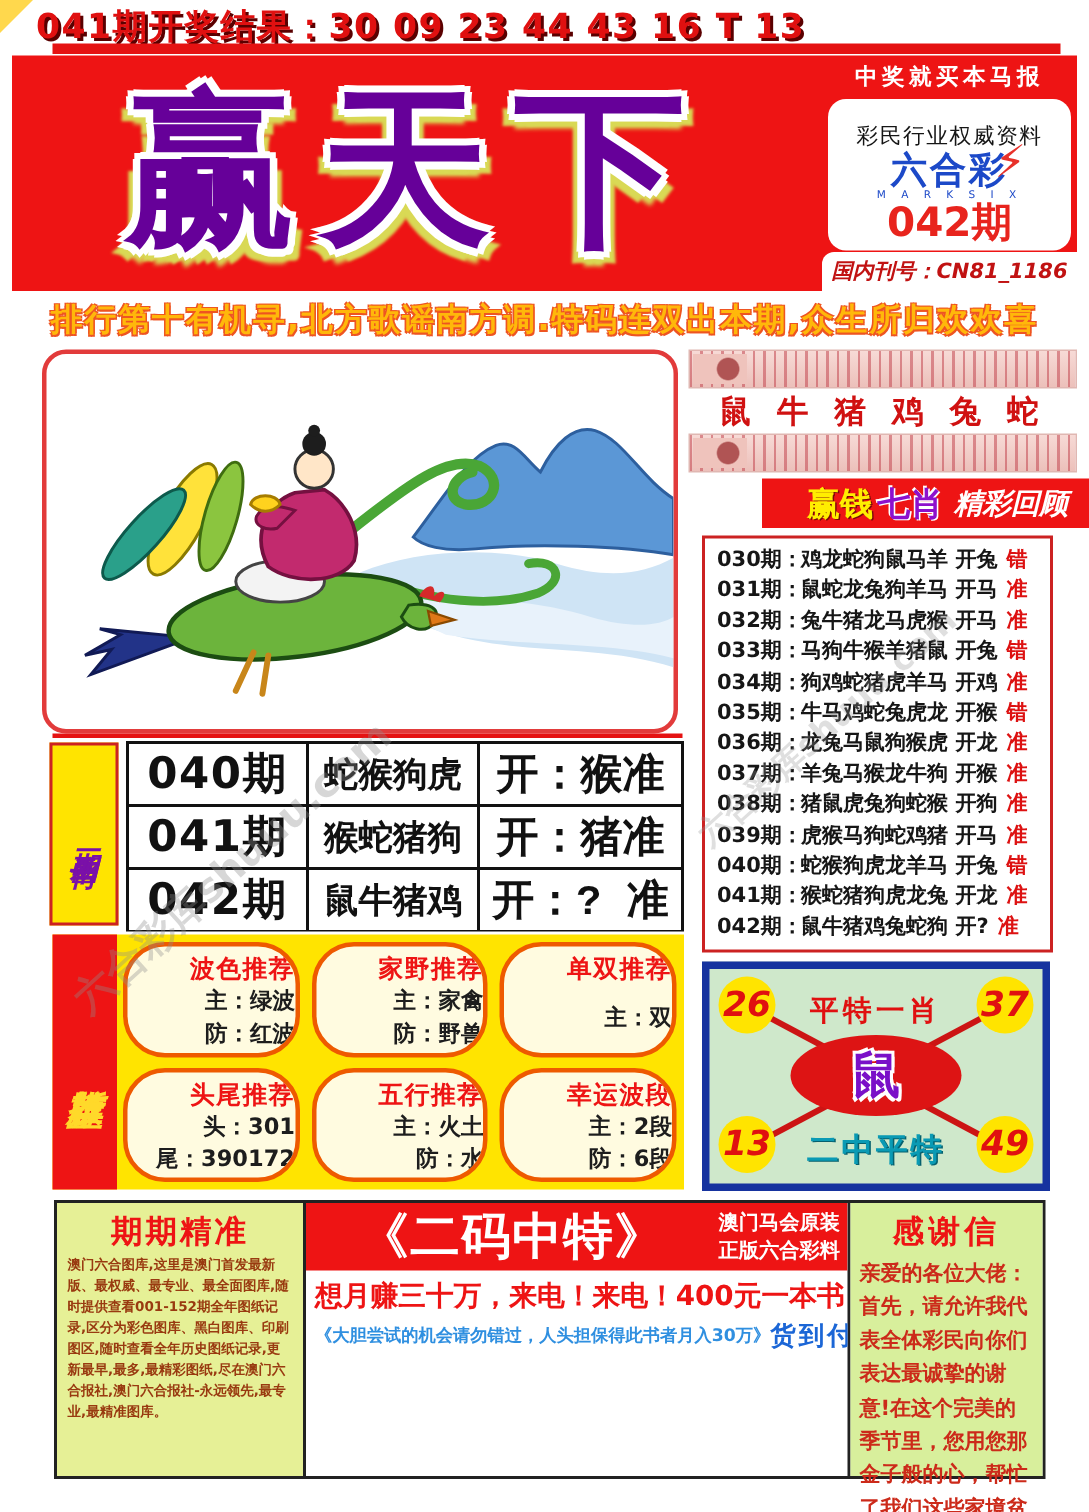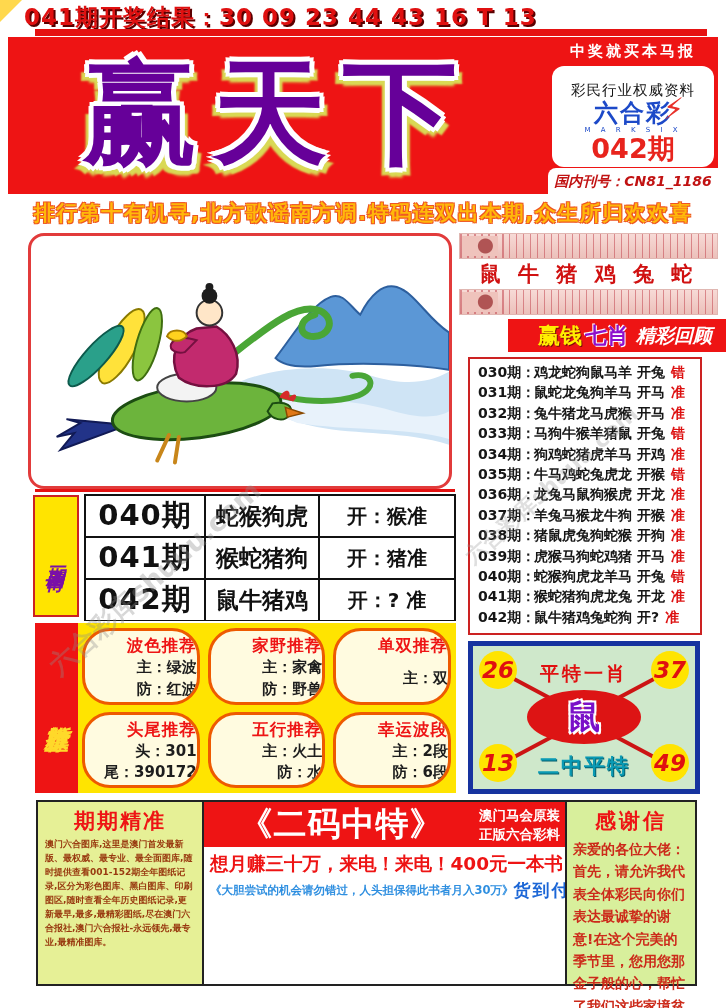--- a/index.html
+++ b/index.html
@@ -78,21 +78,21 @@
     border:2px solid #cc2222; display:flex; align-items:center; justify-content:center; }
   .mid-label span { writing-mode:vertical-rl; text-orientation:upright; font-size:19px;
     font-weight:bold; font-style:italic; color:#7a10a8; letter-spacing:2px; }
   .mid-table { position:absolute; left:84px; top:494px; width:372px; height:127px;
     display:grid; grid-template-columns:118px 112px 1fr; grid-auto-rows:1fr;
     background:#111; gap:2px; padding:2px; }
   .mt-cell { background:#fff; display:flex; align-items:center; justify-content:center;
     font-weight:bold; color:#111; white-space:nowrap; }
   .mt-issue { font-size:29px; letter-spacing:1px; }
   .mt-animals { font-size:23px; }
-  .mt-result { font-size:20px; }
+  .mt-result { font-size:28px;font-family:Liberation Mono, monospace; }
   
   .recommend { position:absolute; left:35px; top:623px; width:421px; height:170px; background:#ffe400; }
   .rec-label { position:absolute; left:0; top:0; width:43px; height:170px; background:#ee1414;
     display:flex; align-items:center; justify-content:center; }
   .rec-label span { writing-mode:vertical-rl; text-orientation:upright; font-size:24px;
     font-weight:bold; font-style:italic; color:#ffd92a; }
   .rec-grid { position:absolute; left:47px; top:5px; right:5px; bottom:5px;
     display:grid; grid-template-columns:repeat(3,1fr); grid-auto-rows:1fr; gap:7px 8px; }
   .rec-box { background:#fffbe0; border:3px solid #ee5a00; border-radius:28px;
     text-align:right; padding-top:4px; overflow:hidden; }

